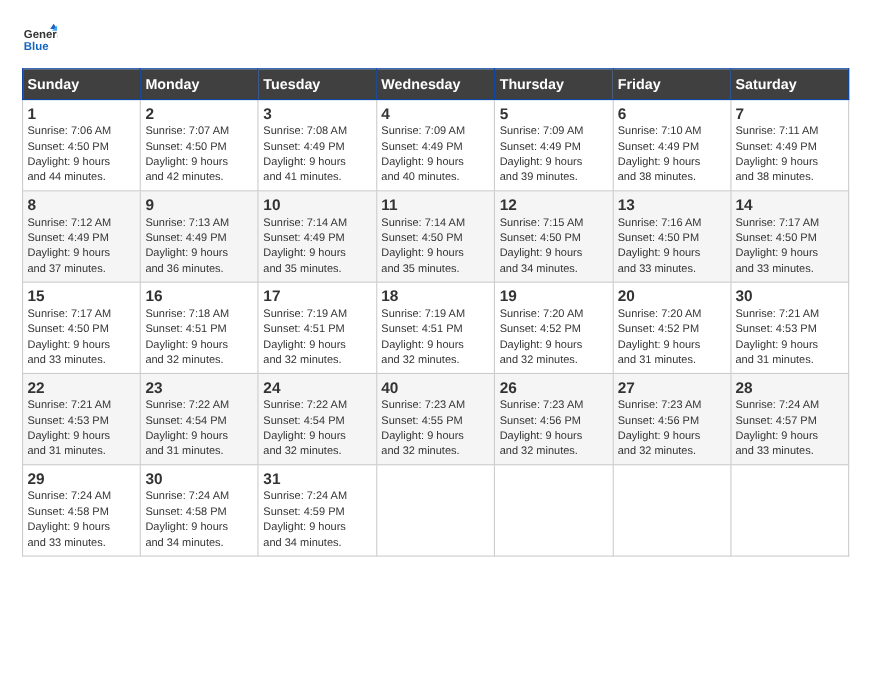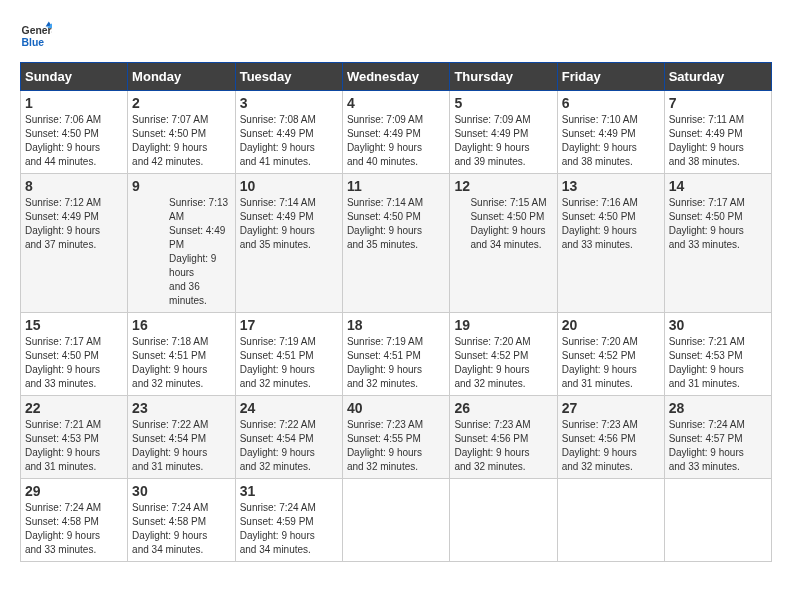--- a/index.html
+++ b/index.html
@@ -161,42 +161,42 @@
       <tr>
         <td>
           <span class="day-number">8</span>
           <div class="day-info" style="white-space: pre-line;">Sunrise: 7:12 AM
 Sunset: 4:49 PM
 Daylight: 9 hours
 and 37 minutes.</div>
         </td>
         <td>
           <span class="day-number">9</span>
-          <div class="day-info" style="white-space: pre-line; margin-left: 37px;">Sunrise: 7:13 AM
+          <div class="day-info" style="white-space: pre-line;">Sunrise: 7:13 AM
 Sunset: 4:49 PM
 Daylight: 9 hours
 and 36 minutes.</div>
         </td>
         <td>
           <span class="day-number">10</span>
           <div class="day-info" style="white-space: pre-line;">Sunrise: 7:14 AM
 Sunset: 4:49 PM
 Daylight: 9 hours
 and 35 minutes.</div>
         </td>
         <td>
           <span class="day-number">11</span>
           <div class="day-info" style="white-space: pre-line;">Sunrise: 7:14 AM
 Sunset: 4:50 PM
 Daylight: 9 hours
 and 35 minutes.</div>
         </td>
         <td>
           <span class="day-number">12</span>
-          <div class="day-info" style="white-space: pre-line; margin-left: 16px;">Sunrise: 7:15 AM
+          <div class="day-info" style="white-space: pre-line;">Sunrise: 7:15 AM
 Sunset: 4:50 PM
 Daylight: 9 hours
 and 34 minutes.</div>
         </td>
         <td>
           <span class="day-number">13</span>
           <div class="day-info" style="white-space: pre-line;">Sunrise: 7:16 AM
 Sunset: 4:50 PM
 Daylight: 9 hours
 and 33 minutes.</div>

